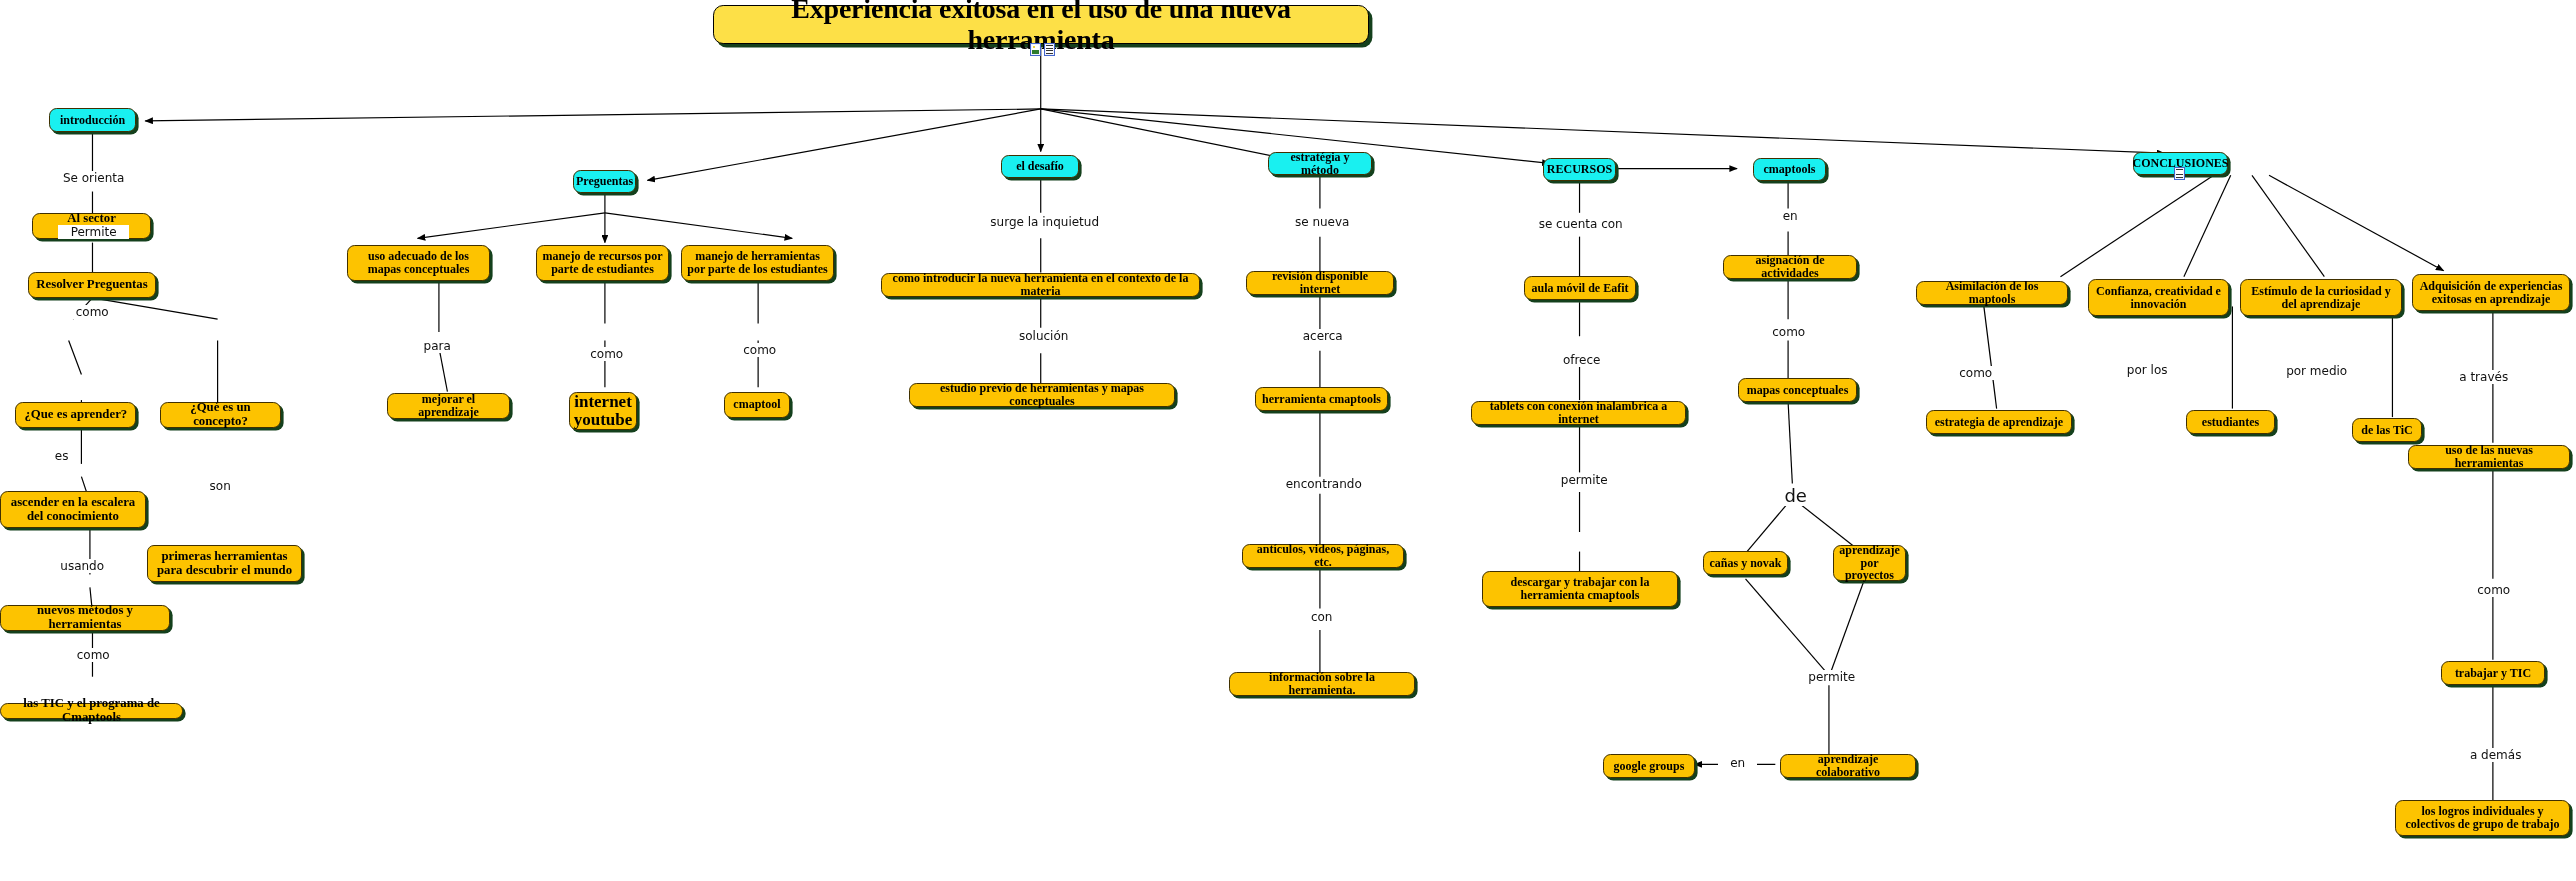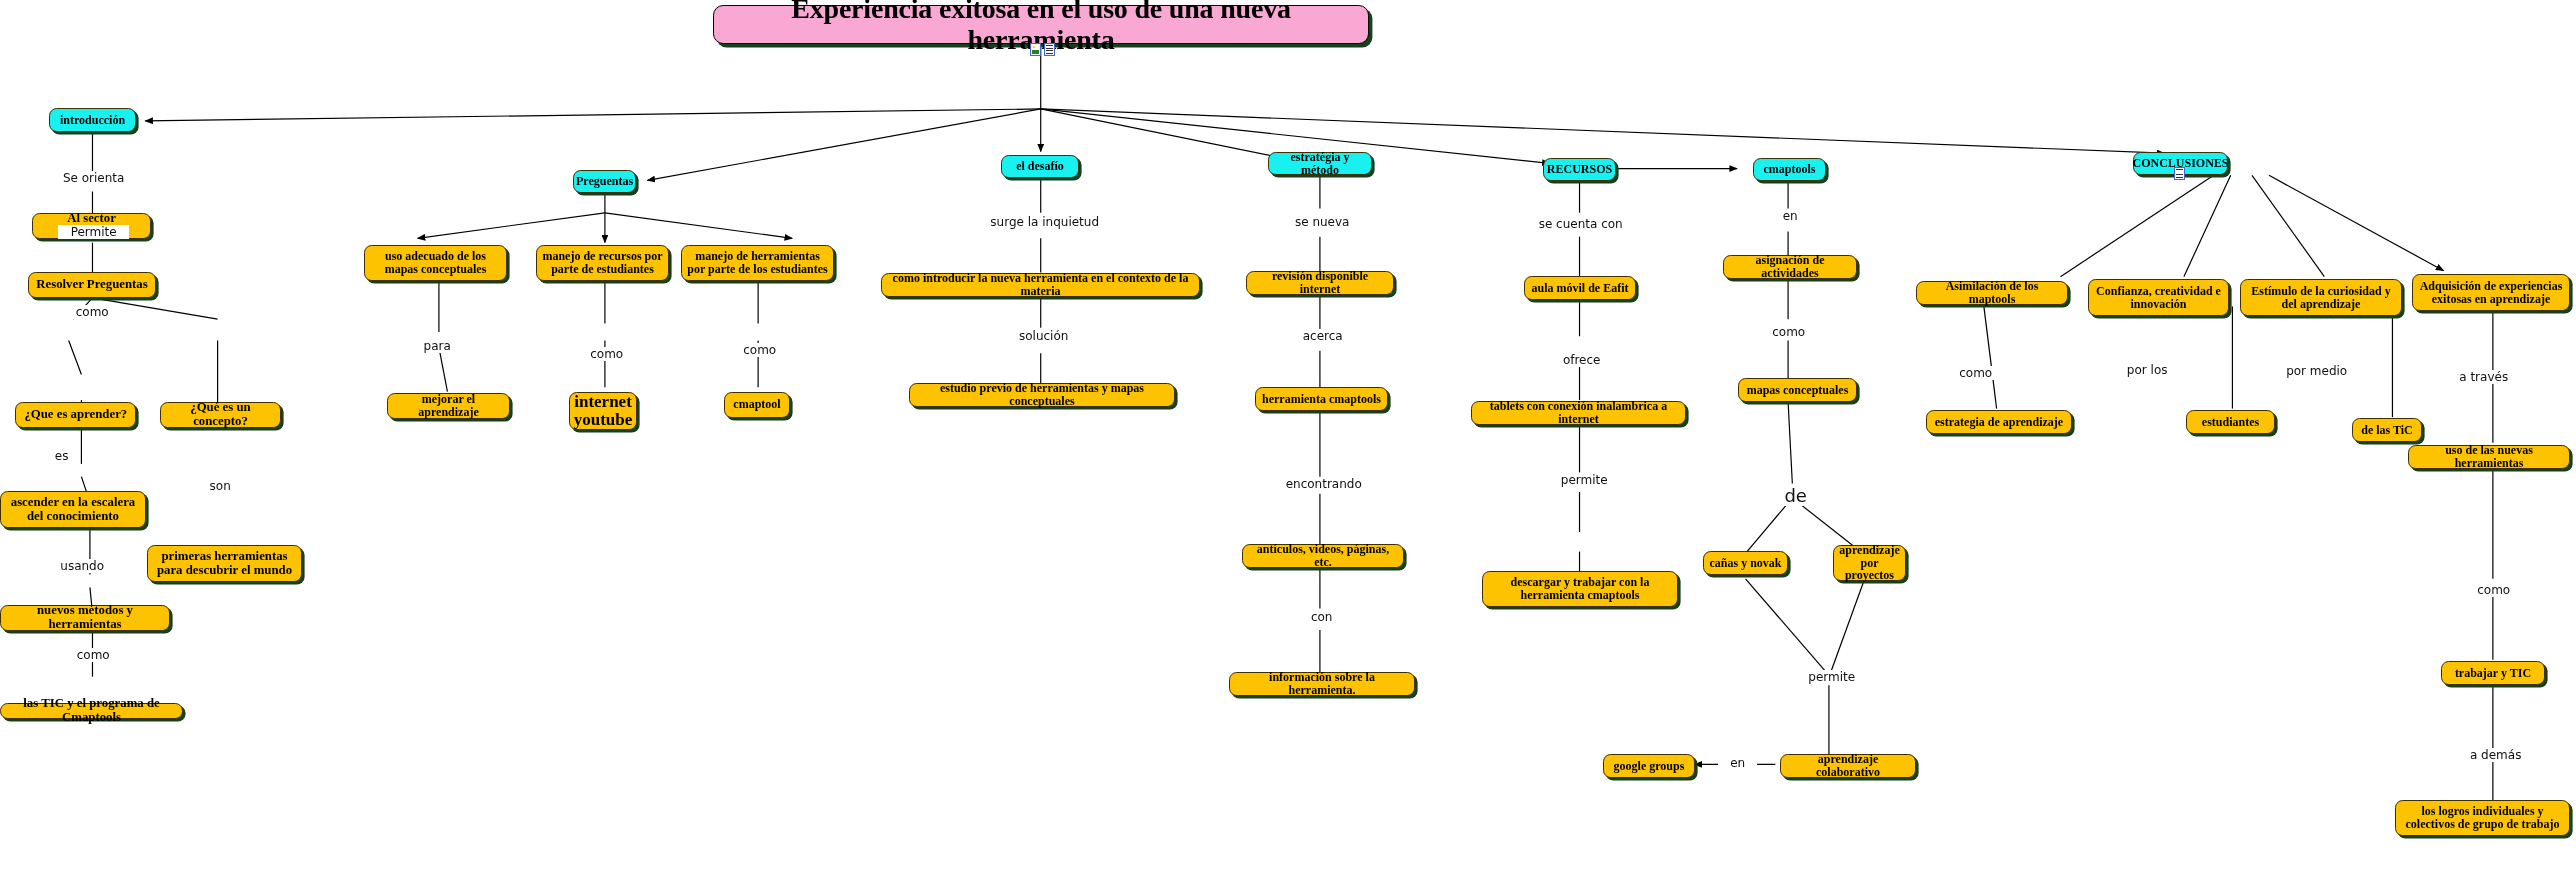--- a/index.html
+++ b/index.html
@@ -12,21 +12,21 @@
   .node{position:absolute;box-sizing:border-box;
         display:flex;align-items:center;justify-content:center;
         text-align:center;line-height:1.08;
         border:0.9px solid #403000;border-radius:7.7px;
         padding:1.7px 5.1px;
         font-weight:bold;color:#000;
         box-shadow:2.6px 2.6px 0 0 #14401c;
         z-index:3;}
   .concept{background:#fdc300;}
   .topic{background:#19f0f0;}
-  .title-node{background:#f9a8d4;border:1.7px solid #000;border-radius:10.2px;
+  .title-node{background:#fde047;border:1.7px solid #000;border-radius:10.2px;
               box-shadow:3.4px 3.4px 0 0 #14401c;}
 
   
   .lbl{position:absolute;
        font-family:"DejaVu Sans",sans-serif;
        font-weight:normal;color:#111;
        background:#fff;
        white-space:nowrap;
        text-align:center;
        z-index:4;
@@ -160,31 +160,31 @@
   <div class="node concept" style="left:28px;top:272px;width:128px;height:25.5px;font-size:12.8px;">Resolver Preguentas</div>
   <div class="lbl" style="left:60px;top:305px;width:61px;font-size:12px;">como</div>
 
   <div class="node concept" style="left:15.3px;top:402px;width:121px;height:25.5px;font-size:12.8px;">¿Que es aprender?</div>
   <div class="node concept" style="left:160px;top:402px;width:121px;height:25.5px;font-size:12.8px;">¿Qué es un concepto?</div>
 
   <div class="lbl" style="left:43px;top:449px;width:34px;font-size:12px;">es</div>
   <div class="lbl" style="left:198px;top:479px;width:41px;font-size:12px;">son</div>
 
   <div class="node concept" style="left:0px;top:491px;width:146px;height:37px;font-size:12.8px;">ascender en la escalera del conocimiento</div>
-  <div class="node concept" style="left:147px;top:545px;width:155px;height:37px;font-size:12.8px;">primeras herramientas para descubrir el mundo</div>
+  <div class="node concept" style="left:147px;top:545px;width:155px;height:37px;font-size:12.8px;border-radius:7px;">primeras herramientas para descubrir el mundo</div>
 
   <div class="lbl" style="left:49px;top:559px;width:63px;font-size:12px;">usando</div>
 
   <div class="node concept" style="left:0px;top:605px;width:170px;height:25.5px;font-size:12.8px;">nuevos métodos y herramientas</div>
   <div class="lbl" style="left:61px;top:648px;width:61px;font-size:12px;">como</div>
   <div class="node concept" style="left:0px;top:703px;width:183px;height:16px;font-size:12.8px;">las TIC y el programa de Cmaptools</div>
 
   <div class="node topic" style="left:573px;top:170px;width:63px;height:23px;font-size:12px;">Preguentas</div>
 
-  <div class="node concept" style="left:364px;top:245px;width:143px;height:36px;font-size:12px;">uso adecuado de los mapas conceptuales</div>
+  <div class="node concept" style="left:347px;top:245px;width:143px;height:36px;font-size:12px;">uso adecuado de los mapas conceptuales</div>
   <div class="node concept" style="left:536px;top:245px;width:133px;height:36px;font-size:12px;">manejo de recursos por parte de estudiantes</div>
   <div class="node concept" style="left:681px;top:245px;width:153px;height:36px;font-size:12px;">manejo de herramientas por parte de los estudiantes</div>
 
   <div class="lbl" style="left:410px;top:339px;width:51px;font-size:12px;">para</div>
   <div class="lbl" style="left:576px;top:347px;width:58px;font-size:12px;">como</div>
   <div class="lbl" style="left:729px;top:343px;width:58px;font-size:12px;">como</div>
 
   <div class="node concept" style="left:387px;top:393px;width:123px;height:25.5px;font-size:12px;">mejorar el aprendizaje</div>
   <div class="node concept" style="left:569px;top:392px;width:68px;height:38px;font-size:17px;">internet youtube</div>
   <div class="node concept" style="left:724px;top:392px;width:66px;height:25.5px;font-size:12px;">cmaptool</div>

